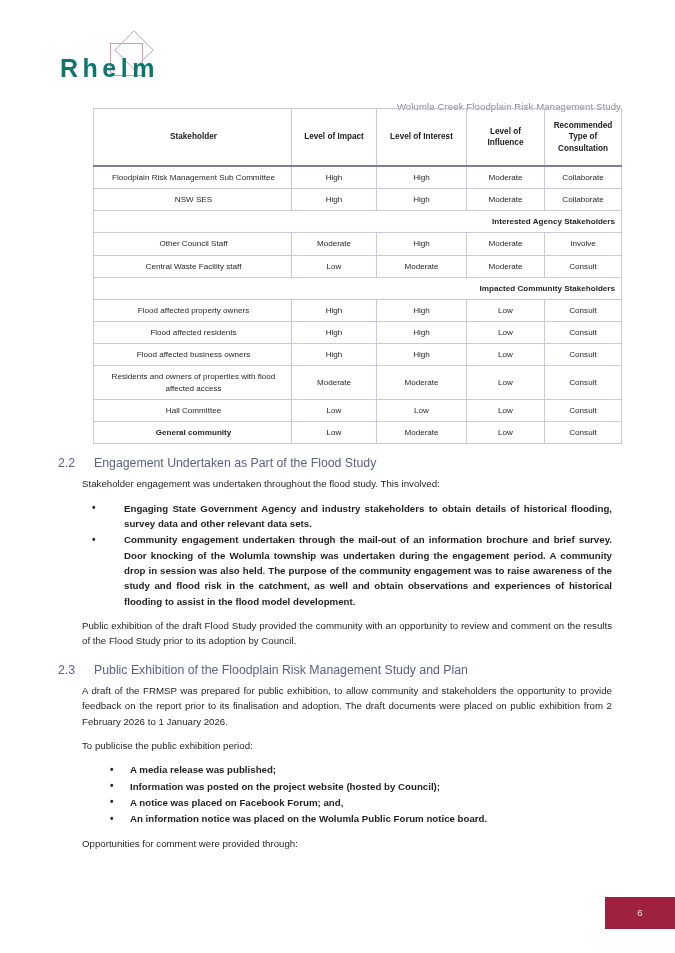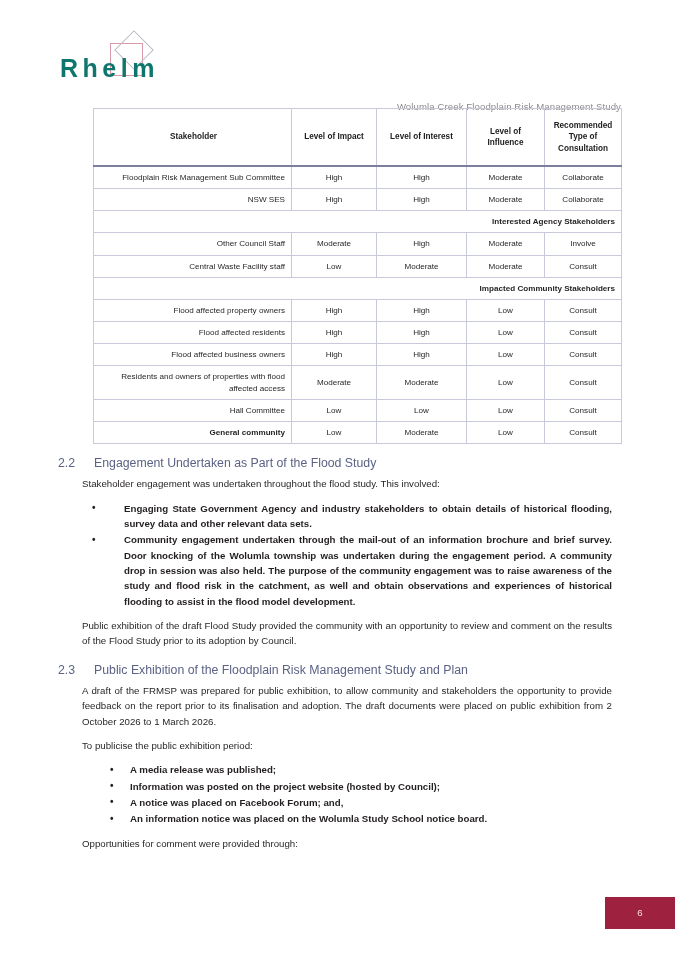--- a/index.html
+++ b/index.html
@@ -111,21 +111,21 @@
     font-size: 8.2px;
   }
   .stake-table thead th.h-left {
     text-align: center;
     padding-left: 8px;
   }
   .stake-table thead th.h-center {
     text-align: center;
   }
   .stake-table td.cell-name {
-    text-align: right;
+    text-align: center;
     padding-left: 8px;
   }
   .stake-table td.cell-val {
     text-align: center;
   }
   .stake-table tr.group td {
     font-weight: bold;
     text-align: right;
     padding-left: 8px;
   }
@@ -349,27 +349,27 @@
       <p class="para">Public exhibition of the draft Flood Study provided the community with an opportunity to review and comment on the results of the Flood Study prior to its adoption by Council.</p>
     </div>
 
     <div class="spacer-sm"></div>
 
     <h2 class="h2">
       <span class="num">2.3</span>
       <span>Public Exhibition of the Floodplain Risk Management Study and Plan</span>
     </h2>
     <div class="body-block">
-      <p class="para">A draft of the FRMSP was prepared for public exhibition, to allow community and stakeholders the opportunity to provide feedback on the report prior to its finalisation and adoption. The draft documents were placed on public exhibition from 2 October 2026 to 1 March 2026.</p>
+      <p class="para">A draft of the FRMSP was prepared for public exhibition, to allow community and stakeholders the opportunity to provide feedback on the report prior to its finalisation and adoption. The draft documents were placed on public exhibition from 2 February 2026 to 1 January 2026.</p>
       <p class="para left">To publicise the public exhibition period:</p>
       <ul class="bullets indented" id="s23-bullets">
           <li>A media release was published;</li>
           <li>Information was posted on the project website (hosted by Council);</li>
           <li>A notice was placed on Facebook Forum; and,</li>
-          <li>An information notice was placed on the Wolumla Study School notice board.</li>
+          <li>An information notice was placed on the Wolumla Public Forum notice board.</li>
         </ul>
       <p class="para left">Opportunities for comment were provided through:</p>
     </div>
 
   </div>
 
   <div class="footer-bar">
     <div class="footer-page-num">6</div>
   </div>
 

